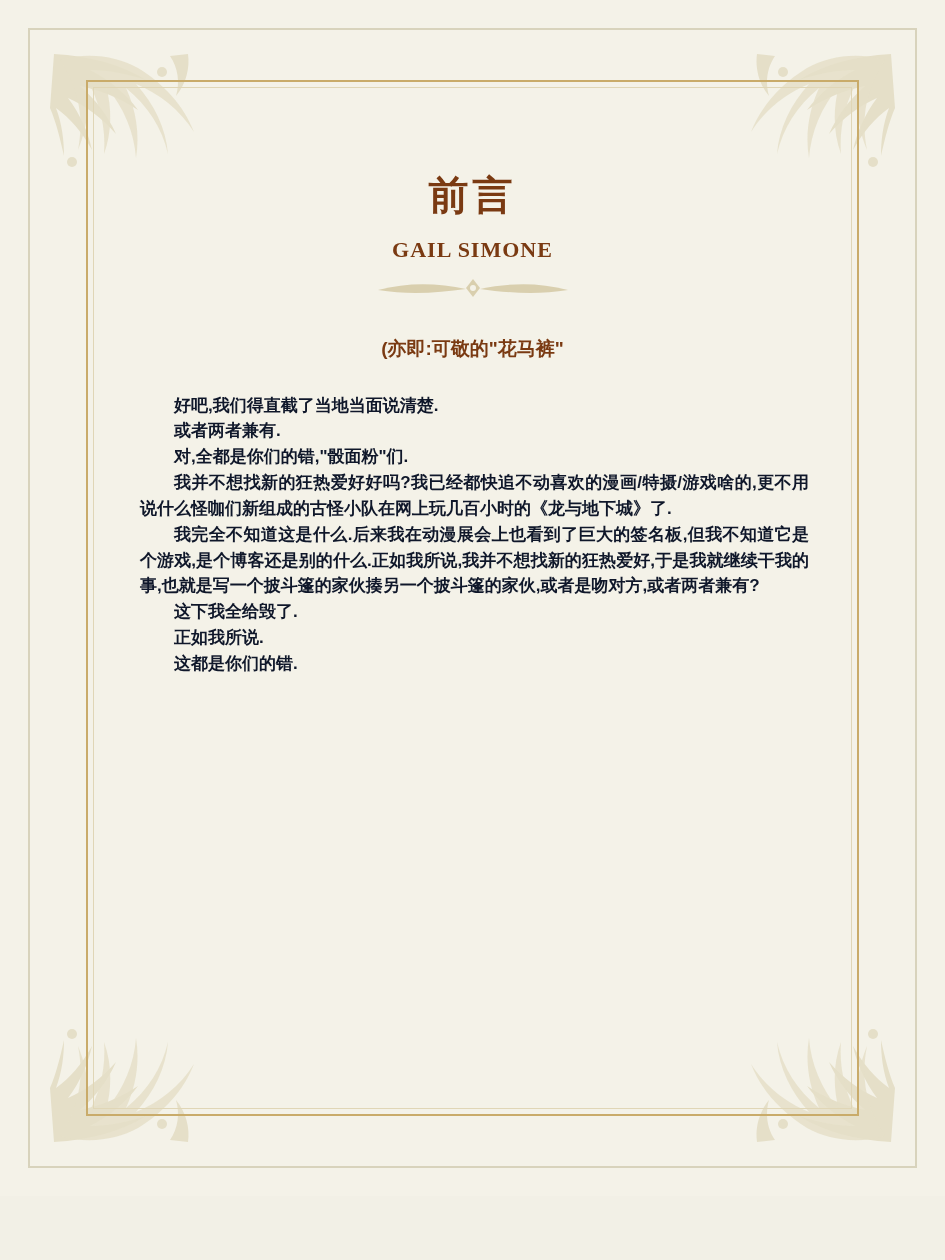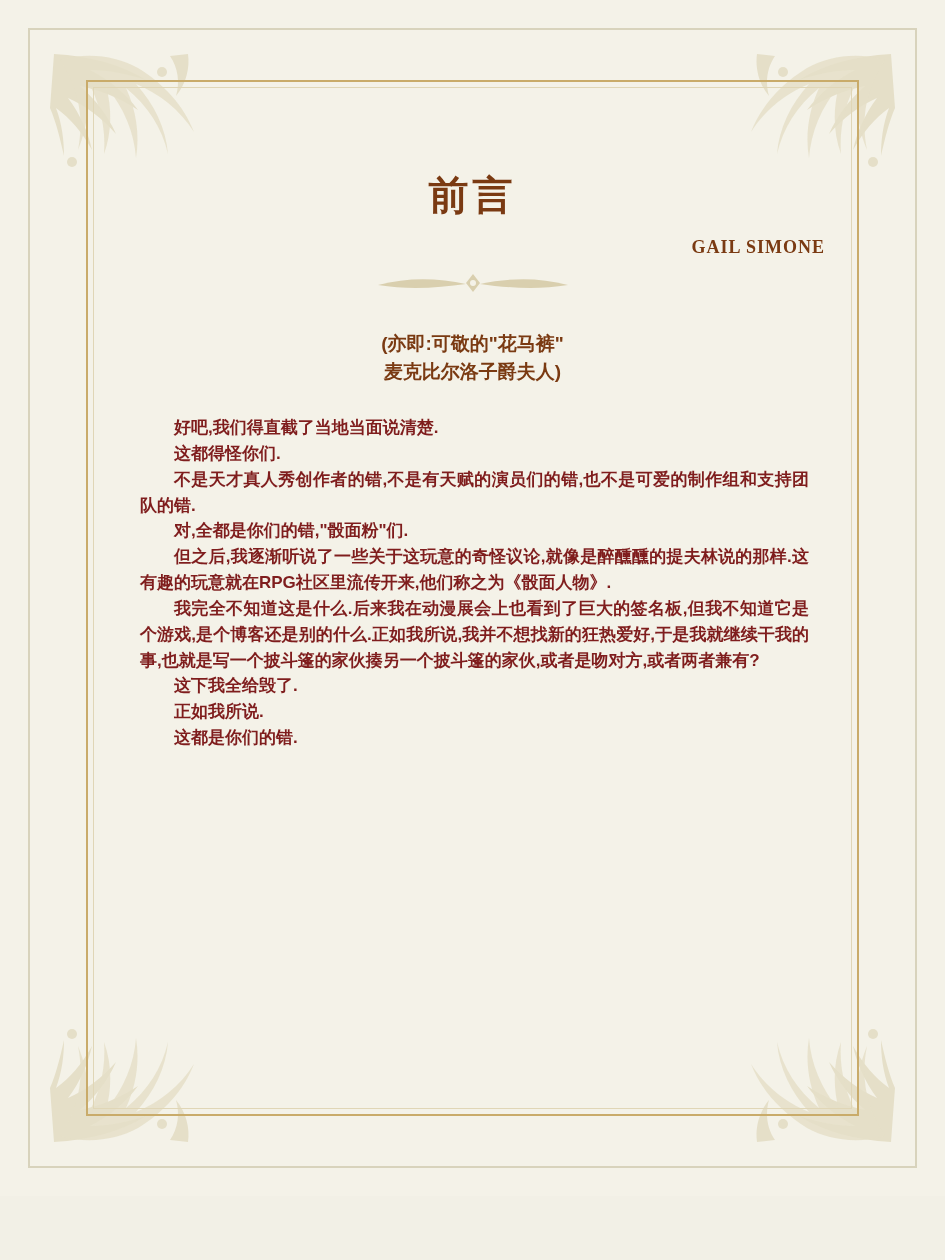--- a/index.html
+++ b/index.html
@@ -73,22 +73,22 @@
 
   .title {
     text-align: center;
     font-size: 40px;
     font-weight: bold;
     color: #7a3a12;
     margin-top: 48px;
     letter-spacing: 4px;
   }
   .author {
-    text-align: right;
-    font-size: 18px;
+    text-align: center;
+    font-size: 22px;
     font-weight: bold;
     color: #7a3a12;
     margin-top: 14px;
     letter-spacing: 1px;
     font-family: "Liberation Serif", serif;
   }
   .divider {
     margin: 14px auto 0 auto;
     width: 210px;
     height: 26px;
@@ -102,21 +102,21 @@
     font-weight: bold;
     color: #7a3a12;
     line-height: 1.45;
     margin-top: 32px;
   }
 
   .body-text {
     margin-top: 30px;
     margin-left: 20px;
     margin-right: 16px;
-    color: #7f1d1d;
+    color: #0f172a;
     font-size: 17px;
     line-height: 1.52;
     font-weight: bold;
     text-align: justify;
   }
   .body-text p {
     margin: 0;
     text-indent: 2em;
   }
 </style>
@@ -186,29 +186,27 @@
           <path d="M10 13 C40 5 70 6 98 12 C70 16 40 18 10 13 Z"></path>
           <path d="M200 13 C170 5 140 6 112 12 C140 16 170 18 200 13 Z"></path>
           <path d="M105 2 L112 11 L105 20 L98 11 Z"></path>
           <circle cx="105" cy="11" r="3" fill="#f4f2e8"></circle>
         </g>
       </svg>
     </div>
 
     <div class="subtitle">
       <div>(亦即:可敬的"花马裤"</div>
-      <div>麦克比尔洛子爵夫人)</div>
     </div>
 
     <div class="body-text">
       <p>好吧,我们得直截了当地当面说清楚.</p>
-      <p>这都得怪你们.</p>
-      <p>不是天才真人秀创作者的错,不是有天赋的演员们的错,也不是可爱的制作组和支持团队的错.</p>
+      <p>或者两者兼有.</p>
       <p>对,全都是你们的错,"骰面粉"们.</p>
-      <p>但之后,我逐渐听说了一些关于这玩意的奇怪议论,就像是醉醺醺的提夫林说的那样.这有趣的玩意就在RPG社区里流传开来,他们称之为《骰面人物》.</p>
+      <p>我并不想找新的狂热爱好好吗?我已经都快追不动喜欢的漫画/特摄/游戏啥的,更不用说什么怪咖们新组成的古怪小队在网上玩几百小时的《龙与地下城》了.</p>
       <p>我完全不知道这是什么.后来我在动漫展会上也看到了巨大的签名板,但我不知道它是个游戏,是个博客还是别的什么.正如我所说,我并不想找新的狂热爱好,于是我就继续干我的事,也就是写一个披斗篷的家伙揍另一个披斗篷的家伙,或者是吻对方,或者两者兼有?</p>
       <p>这下我全给毁了.</p>
       <p>正如我所说.</p>
       <p>这都是你们的错.</p>
     </div>
 
   </div>
 </div>
 
 </body></html>

